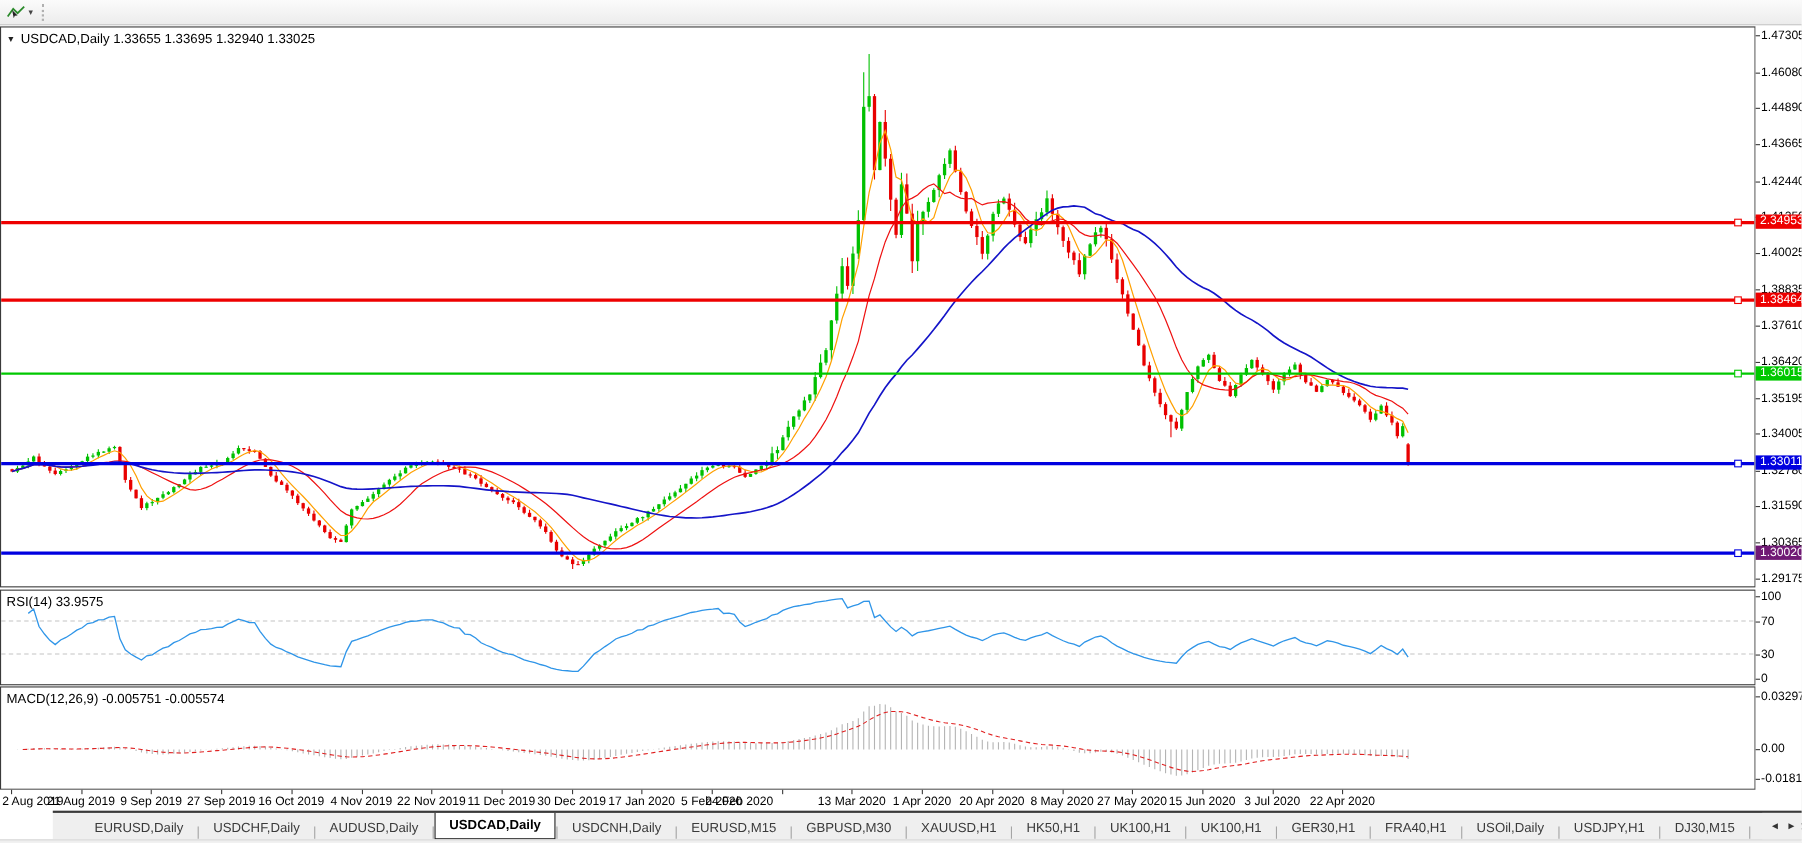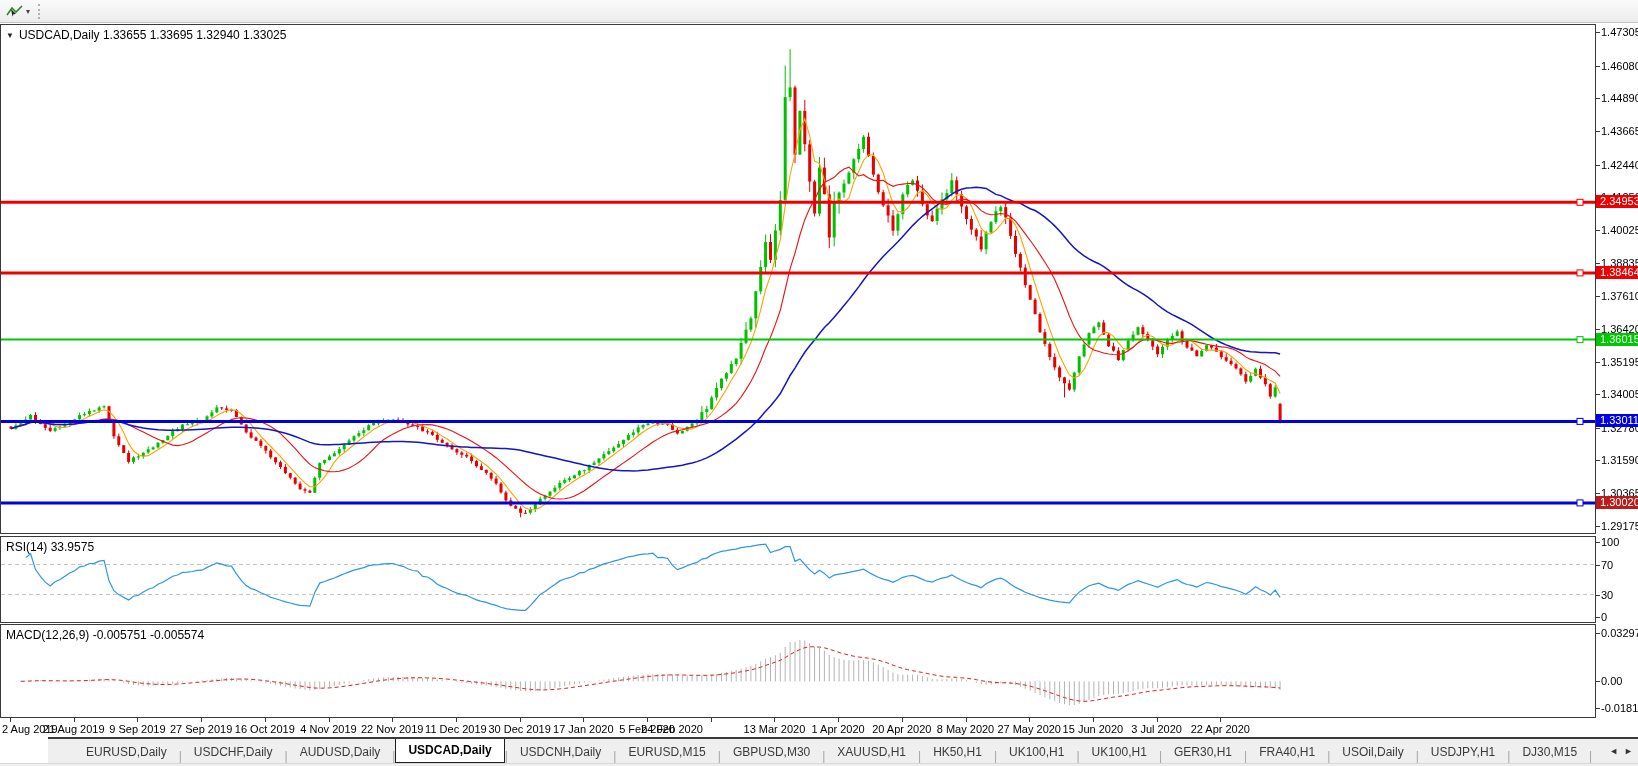--- a/index.html
+++ b/index.html
@@ -938,21 +938,21 @@
       <div class="axtick" style="top: 609px;"></div>
       <div class="axlbl" style="top: 603px;">0.032972</div>
       <div class="axtick" style="top: 657.369px;"></div>
       <div class="axlbl" style="top: 651.369px;">0.00</div>
       <div class="axtick" style="top: 684px;"></div>
       <div class="axlbl" style="top: 678px;">-0.018154</div>
       <div class="badge" style="top: 171.259px; background: rgb(238, 0, 0);">2.34953</div>
       <div class="badge" style="top: 241.945px; background: rgb(238, 0, 0);">1.38464</div>
       <div class="badge" style="top: 308.629px; background: rgb(0, 200, 0);">1.36015</div>
       <div class="badge" style="top: 390.424px; background: rgb(0, 0, 224);">1.33011</div>
-      <div class="badge" style="top: 471.865px; background: #b91c1c;">1.30020</div>
+      <div class="badge" style="top: 471.865px; background: #701a75;">1.30020</div>
     </div>
   <div id="date-axis">
       <div class="dtick" style="left: 10px;"></div>
       <div class="dlbl first" style="left: 2px;">2 Aug 2019</div>
       <div class="dtick" style="left: 73.7px;"></div>
       <div class="dlbl" style="left: 73.7px;">21 Aug 2019</div>
       <div class="dtick" style="left: 137.4px;"></div>
       <div class="dlbl" style="left: 137.4px;">9 Sep 2019</div>
       <div class="dtick" style="left: 201.1px;"></div>
       <div class="dlbl" style="left: 201.1px;">27 Sep 2019</div>

